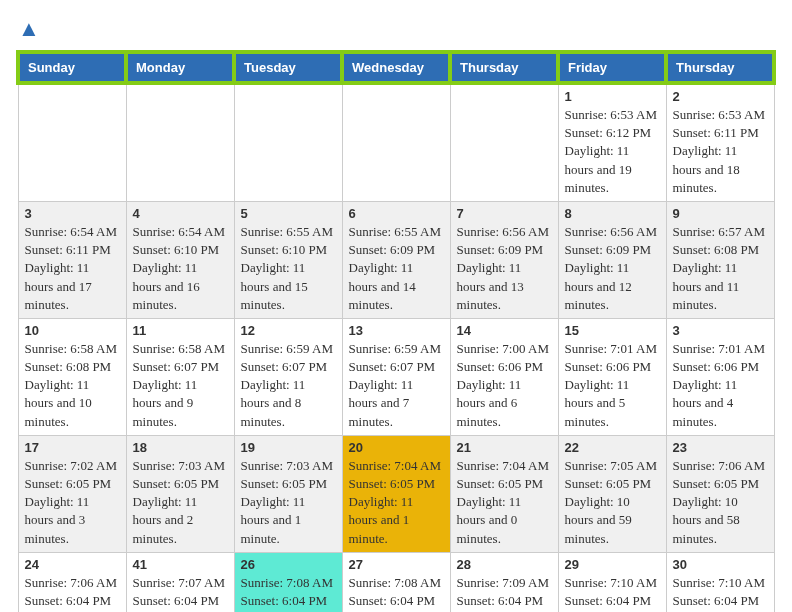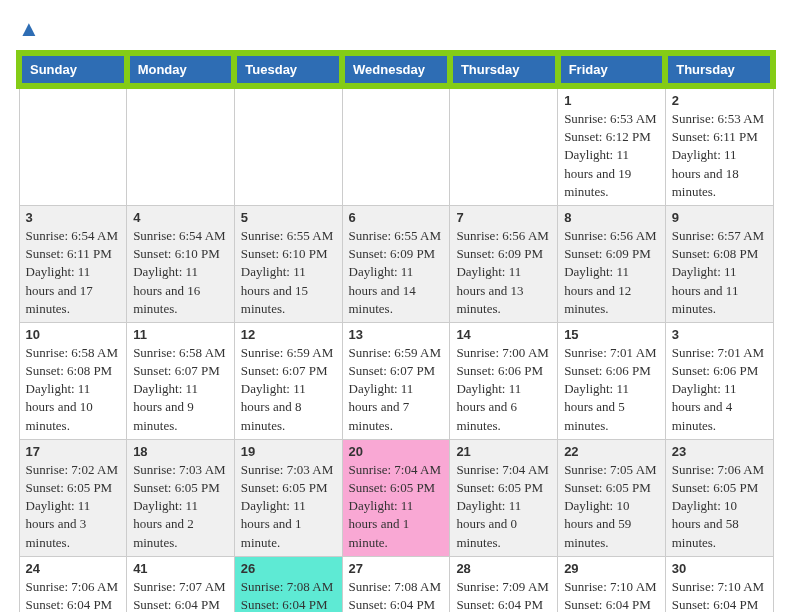--- a/index.html
+++ b/index.html
@@ -57,21 +57,21 @@
       width: 100%;
       border-collapse: collapse;
       border: 1px solid #ccc;
     }
     .calendar th {
       background-color: #2e6db4;
       color: white;
       text-align: left;
       padding: 6px 8px;
       font-size: 13px;
-      border: 6px solid #84cc16;
+      border: 4px solid #84cc16;
     }
     .calendar td {
       vertical-align: top;
       border: 1px solid #ccc;
       padding: 4px 6px;
       width: 108px;
       min-height: 80px;
       font-size: 11px;
       color: #333;
       background: #fff;
@@ -208,21 +208,21 @@
           <div class="day-info">Sunrise: 7:02 AM<br>Sunset: 6:05 PM<br>Daylight: 11 hours and 3 minutes.</div>
         </td>
         <td style="background: rgb(240, 240, 240);">
           <div class="day-number">18</div>
           <div class="day-info">Sunrise: 7:03 AM<br>Sunset: 6:05 PM<br>Daylight: 11 hours and 2 minutes.</div>
         </td>
         <td style="background: rgb(240, 240, 240);">
           <div class="day-number">19</div>
           <div class="day-info">Sunrise: 7:03 AM<br>Sunset: 6:05 PM<br>Daylight: 11 hours and 1 minute.</div>
         </td>
-        <td style="background: #f9a8d4; margin-left: 40px;">
+        <td style="background: #eab308; margin-left: 40px;">
           <div class="day-number">20</div>
           <div class="day-info">Sunrise: 7:04 AM<br>Sunset: 6:05 PM<br>Daylight: 11 hours and 1 minute.</div>
         </td>
         <td style="background: rgb(240, 240, 240);">
           <div class="day-number">21</div>
           <div class="day-info">Sunrise: 7:04 AM<br>Sunset: 6:05 PM<br>Daylight: 11 hours and 0 minutes.</div>
         </td>
         <td style="background: rgb(240, 240, 240);">
           <div class="day-number">22</div>
           <div class="day-info">Sunrise: 7:05 AM<br>Sunset: 6:05 PM<br>Daylight: 10 hours and 59 minutes.</div>

